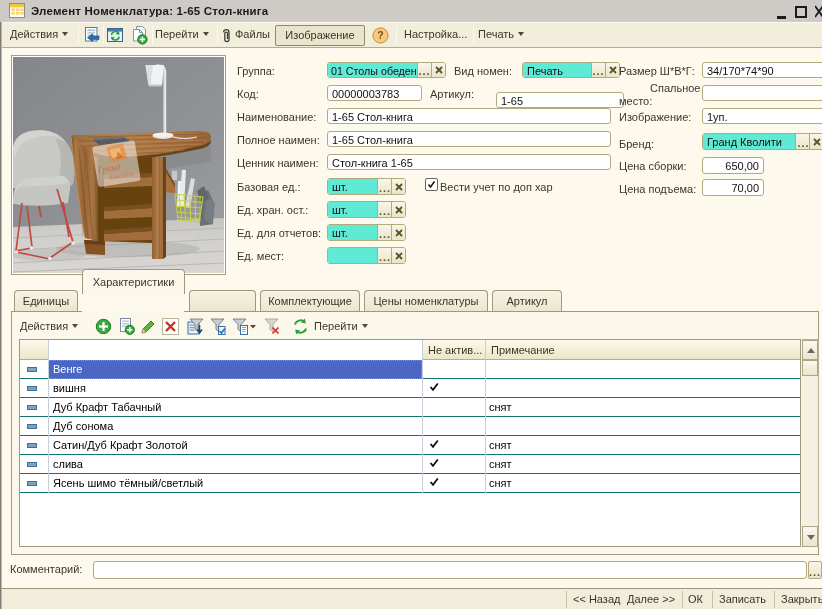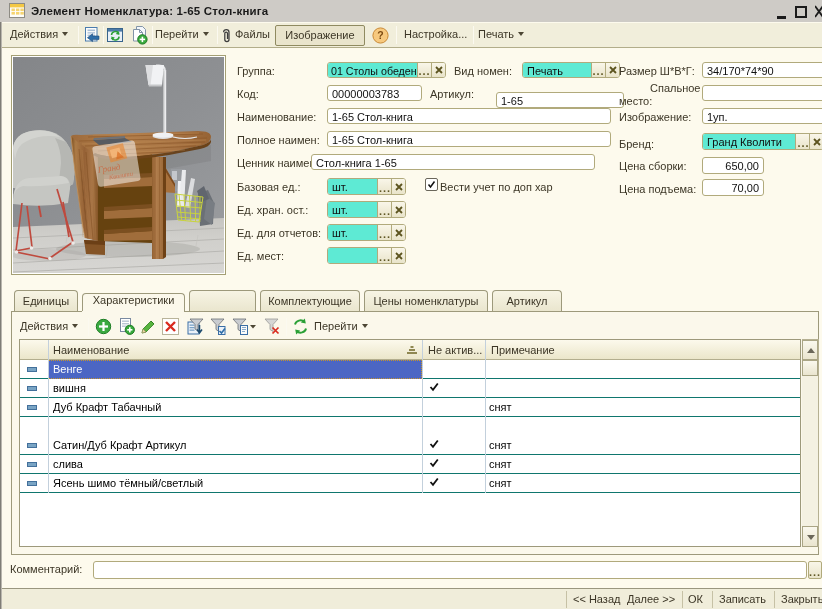--- a/index.html
+++ b/index.html
@@ -302,21 +302,21 @@
 </div>
 <div class="lbl" style="left:237px;top:88px">Код:</div>
 <div class="fld" style="left:327px;top:85px;width:95px;height:16px">00000003783</div>
 <div class="lbl" style="left:430px;top:88px">Артикул:</div>
 <div class="fld" style="left:496px;top:92px;width:128px;height:16px">1-65</div>
 <div class="lbl" style="left:237px;top:111px">Наименование:</div>
 <div class="fld" style="left:327px;top:108px;width:284px;height:16px">1-65 Стол-книга</div>
 <div class="lbl" style="left:237px;top:134px">Полное наимен:</div>
 <div class="fld" style="left:327px;top:131px;width:284px;height:16px">1-65 Стол-книга</div>
 <div class="lbl" style="left:237px;top:157px">Ценник наимен:</div>
-<div class="fld" style="left:311px;top:154px;width:284px;height:16px">Стол-книга 1-65</div>
+<div class="fld" style="left:327px;top:154px;width:284px;height:16px">Стол-книга 1-65</div>
 <div class="lbl" style="left:237px;top:181px">Базовая ед.:</div>
 <div class="combo" style="left:327px;top:178px;width:79px;height:17px">
   <div class="txt" style="width:49px">шт.</div>
   <div class="dots" style="left:49px;width:15px;padding-top:3px">...</div>
   <div class="cross" style="width:14px"><svg width="8" height="8" style="margin-top:4px">
         <path d="M1 1 L7 7 M7 1 L1 7" class="xg"></path>
       </svg></div>
 </div>
 <div class="lbl" style="left:237px;top:204px">Ед. хран. ост.:</div>
 <div class="combo" style="left:327px;top:201px;width:79px;height:17px">
@@ -364,21 +364,21 @@
   <div class="cross" style="width:14px"><svg width="8" height="8" style="margin-top:4px">
         <path d="M1 1 L7 7 M7 1 L1 7" class="xg"></path>
       </svg></div>
 </div>
 <div class="lbl" style="left:619px;top:160px">Цена сборки:</div>
 <div class="fld" style="left:702px;top:157px;width:62px;height:17px;text-align:right;padding-right:4px">650,00</div>
 <div class="lbl" style="left:619px;top:183px">Цена подъема:</div>
 <div class="fld" style="left:702px;top:179px;width:62px;height:17px;text-align:right;padding-right:4px">70,00</div>
 
 <div class="tab" style="left:14px;top:290px;width:64px;height:22px;padding-top:4px">Единицы</div>
-<div class="tab active" style="left:82px;top:293px;width:103px;height:25px;">Характеристики</div>
+<div class="tab active" style="left:82px;top:269px;width:103px;height:25px;padding-top:6px">Характеристики</div>
 <div class="tab" style="left:189px;top:290px;width:67px;height:22px;padding-top:21px">Свойства</div>
 <div class="tab" style="left:260px;top:290px;width:100px;height:22px;padding-top:4px">Комплектующие</div>
 <div class="tab" style="left:364px;top:290px;width:124px;height:22px;padding-top:4px">Цены номенклатуры</div>
 <div class="tab" style="left:492px;top:290px;width:70px;height:22px;padding-top:4px">Артикул</div>
 
 <div id="panel">
   <div style="position:absolute;left:70px;top:-1px;width:102px;height:2px;background:#fbf8eb"></div>
 
   <div class="tbtxt" style="left:8px;top:8px">Действия<span class="arr"></span></div>
   <div class="sep" style="left:76px;top:6px"></div>
@@ -433,50 +433,47 @@
   <svg class="abs" style="left:280px;top:6px" width="17" height="17" viewBox="0 0 17 17">
     <path d="M3 6.5 A5.5 5 0 0 1 12.5 4" fill="none" stroke="#2aa036" stroke-width="1.9"></path>
     <path d="M12.8 0.5 L13.8 5.5 L8.9 4.6 Z" fill="#2aa036"></path>
     <path d="M14 10.5 A5.5 5 0 0 1 4.5 13" fill="none" stroke="#2aa036" stroke-width="1.9"></path>
     <path d="M4.2 16.5 L3.2 11.5 L8.1 12.4 Z" fill="#2aa036"></path>
   </svg>
   <div class="tbtxt" style="left:302px;top:8px">Перейти<span class="arr"></span></div>
 
   <div id="grid">
     <div class="hdr" style="left:0;width:28px"></div>
-    <div class="hdr" style="left:28px;width:374px">Наименование
-      <svg class="abs" style="right:4px;top:5px" width="12" height="10">
-      <rect x="4.5" y="1" width="3" height="2" fill="#8f8751"></rect>
-      <rect x="3" y="4" width="6" height="2" fill="#8f8751"></rect>
-      <rect x="1" y="7" width="10" height="2" fill="#8f8751"></rect>
-    </svg>
-    </div>
     <div class="hdr" style="left:402px;width:63px;border-left:1px solid #c9c29c">Не актив...</div>
     <div class="hdr" style="left:465px;width:315px;border-left:1px solid #c9c29c">Примечание</div>
 
     <div class="row" style="top:20px;background:#fff">
       <div class="dash"></div>
       <div class="abs" style="left:28px;top:0;width:374px;height:19px;background:#4c66c4;outline:1px dotted #c8952a;outline-offset:-1px"></div>
       <div class="cell" style="left:33px;color:#fff">Венге</div>
     </div>
     <div class="row" style="top:39px">
         <div class="dash"></div>
         <div class="cell" style="left:33px">вишня</div>
         <div class="cell" style="left:409px"><svg width="10" height="10">
             <path d="M1.5 5 L4 7.8 L8.8 1.5" stroke="#111" stroke-width="1.8" fill="none"></path>
           </svg></div>
       </div>
     <div class="row" style="top:58px">
         <div class="dash"></div>
         <div class="cell" style="left:33px">Дуб Крафт Табачный</div>
         <div class="cell" style="left:469px">снят</div>
       </div>
+    <div class="row" style="top:77px">
+        <div class="dash"></div>
+        <div class="cell" style="left:33px">Дуб сонома</div>
+      </div>
     <div class="row" style="top:96px">
         <div class="dash"></div>
-        <div class="cell" style="left:33px">Сатин/Дуб Крафт Артикул</div>
+        <div class="cell" style="left:33px">Сатин/Дуб Крафт Золотой</div>
         <div class="cell" style="left:409px"><svg width="10" height="10">
             <path d="M1.5 5 L4 7.8 L8.8 1.5" stroke="#111" stroke-width="1.8" fill="none"></path>
           </svg></div>
         <div class="cell" style="left:469px">снят</div>
       </div>
     <div class="row" style="top:115px">
         <div class="dash"></div>
         <div class="cell" style="left:33px">слива</div>
         <div class="cell" style="left:409px"><svg width="10" height="10">
             <path d="M1.5 5 L4 7.8 L8.8 1.5" stroke="#111" stroke-width="1.8" fill="none"></path>

